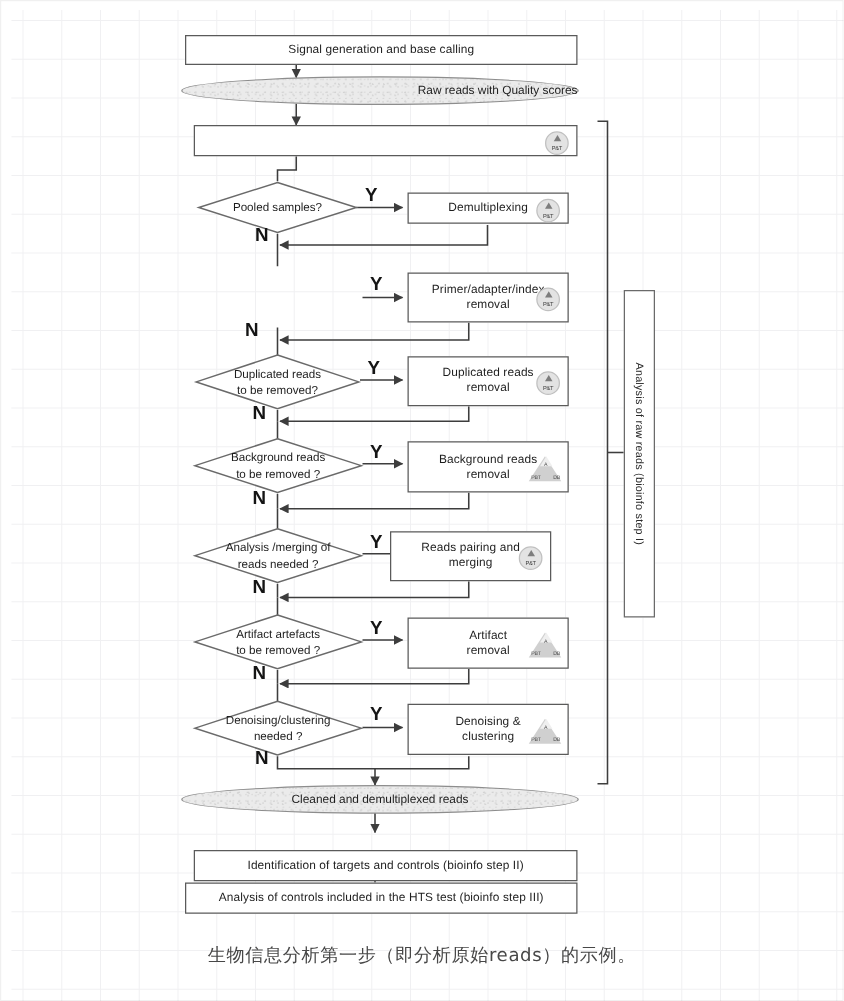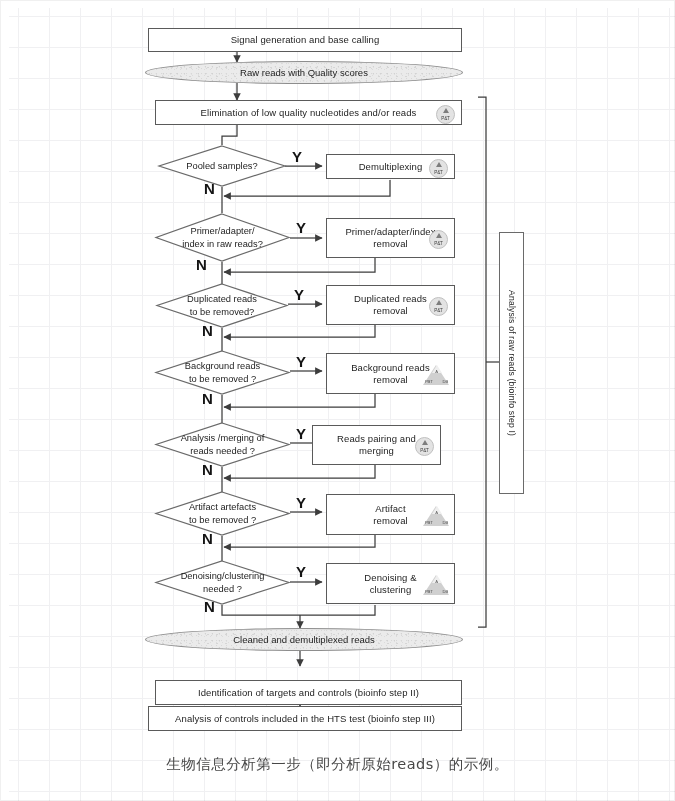--- a/index.html
+++ b/index.html
@@ -266,26 +266,25 @@
 
       <path d="M478,97 L486,97 L486,627 L478,627"></path>
       <path d="M486,362 L499,362"></path>
     </g>
   </svg>
 
   <div class="node proc" style="left:148px; top:28px; width:314px; height:24px;">
     <span>Signal generation and base calling</span>
   </div>
 
-  <div class="node oval" style="left:145px; top:61px; width:318px; height:23px;">
+  <div class="node oval" style="left:145px; top:61px; width:318px; height:23px;justify-content:flex-end;">
     <span>Raw reads  with Quality scores</span>
   </div>
 
   <div class="node proc" style="left:155px; top:100px; width:307px; height:25px;">
-    <span>Elimination of low quality nucleotides and/or reads</span>
     <span class="badge-pt" style="right:6px; top:4px;">
       <span class="tri"></span>
       <span class="cap">P&amp;T</span>
     </span>
   </div>
 
   <div class="dia-wrap" style="left:158px; top:145px; width:128px; height:42px;">
     <svg width="128" height="42">
       <polygon points="64,1 127,21 64,41 1,21" fill="#ffffff" stroke="#6a6a6a" stroke-width="1.2"></polygon>
     </svg>
@@ -297,29 +296,20 @@
   <span class="yn" style="left:204px; top:180px;">N</span>
 
   <div class="node proc" style="left:326px; top:154px; width:129px; height:25px; flex-direction:column;">
     <span>Demultiplexing</span>
     <span class="badge-pt" style="right:6px; top:4px;">
       <span class="tri"></span>
       <span class="cap">P&amp;T</span>
     </span>
   </div>
 
-  <div class="dia-wrap" style="left:155px; top:213px; width:135px; height:49px;">
-    <svg width="135" height="49">
-      <polygon points="67,1 134,24.5 67,48 1,24.5" fill="#ffffff" stroke="#6a6a6a" stroke-width="1.2"></polygon>
-    </svg>
-    <div class="dia-label" style="flex-direction:column;">
-      <span>Primer/adapter/</span>
-      <span>index in raw reads?</span>
-    </div>
-  </div>
   <span class="yn" style="left:296px; top:219px;">Y</span>
   <span class="yn" style="left:196px; top:256px;">N</span>
 
   <div class="node proc" style="left:326px; top:218px; width:129px; height:40px; flex-direction:column;">
     <span>Primer/adapter/index</span>
     <span>removal</span>
     <span class="badge-pt" style="right:6px; top:11px;">
       <span class="tri"></span>
       <span class="cap">P&amp;T</span>
     </span>

